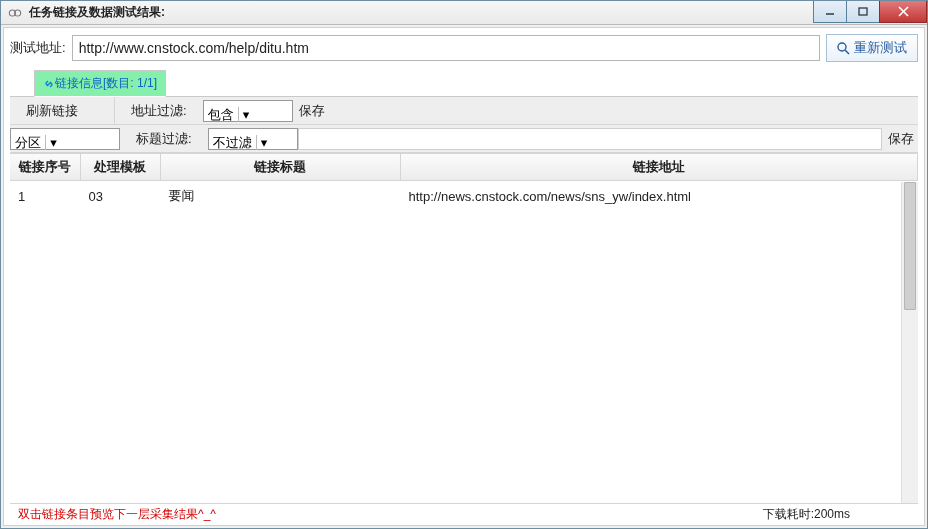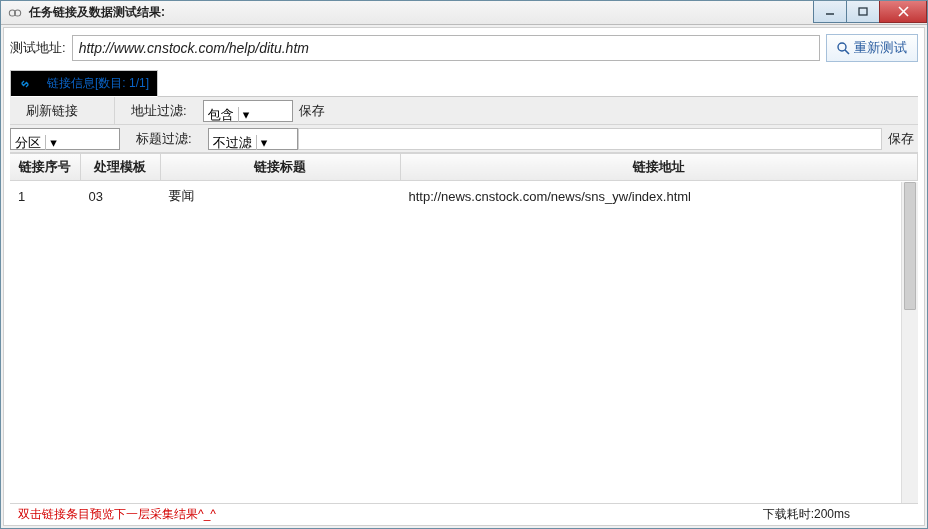--- a/index.html
+++ b/index.html
@@ -10,25 +10,25 @@
   .titlebar .title { flex: 0 0 auto; font-size: 12px; color: #222; font-weight: bold; }
   .titlebar .spacer { flex: 1; }
   .win-btns { display: flex; height: 100%; }
   .win-btn { width: 34px; height: 22px; border: 1px solid #5a7f9a; border-top: none; background: linear-gradient(#e7eff7,#cddfee); display: flex; align-items: center; justify-content: center; font-size: 11px; color: #2b3a45; margin-left: -1px; }
   .win-btn.close { width: 48px; background: linear-gradient(#e27a7a,#c23838); color: #fff; border-color: #8f2a2a; }
   .win-btn svg { display: block; }
   .content { flex: 1; padding: 6px 6px 0 6px; display: flex; flex-direction: column; background: #fff; border: 1px solid #d0d0d0; margin: 2px; }
   .row { display: flex; align-items: center; gap: 6px; }
   .row1 { margin-bottom: 6px; }
   .lbl { font-size: 13px; color: #222; white-space: nowrap; }
-  .txt-input { flex: 1; height: 26px; border: 1px solid #b5b5b5; background: #fff; padding: 2px 6px; font-size: 14px; color: #222; font-style: italic; }
+  .txt-input { flex: 1; height: 26px; border: 1px solid #b5b5b5; background: #fff; padding: 2px 6px; font-size: 14px; color: #222; }
   .retest-btn { height: 28px; padding: 0 10px; border: 1px solid #a6c0da; background: linear-gradient(#fdfefe,#eaf2fa); color: #2a5da0; display: flex; align-items: center; gap: 4px; cursor: pointer; }
   .retest-btn .mag { width: 13px; height: 13px; }
   .tabbar { display: flex; border-bottom: 1px solid #c9c9c9; margin-top: 2px; }
-  .tab { padding: 4px 8px; font-size: 12px; color: #0a64c8; border: 1px solid #c9c9c9; border-bottom: 1px solid #fff; background: #000000; margin-bottom: -1px; display: flex; align-items: center; gap: 16px; }
+  .tab { padding: 4px 8px; font-size: 12px; color: #0a64c8; border: 1px solid #c9c9c9; border-bottom: 1px solid #fff; background: #86efac; margin-bottom: -1px; display: flex; align-items: center; gap: 0; margin-left: 24px; }
   .tab .link-icon { width: 12px; height: 12px; }
   .filter-row { display: flex; align-items: center; height: 28px; background: #eee; border-bottom: 1px solid #d5d5d5; }
   .filter-row .cell-label { padding: 0 16px; font-size: 13px; color: #222; }
   .filter-row .sep { width: 1px; height: 100%; background: #d5d5d5; }
   .combo { height: 22px; border: 1px solid #999; background: #fff; display: flex; align-items: center; padding: 8px 2px 0 4px; font-size: 13px; }
   .combo .arrow { margin-left: 4px; width: 16px; text-align: center; border-left: 1px solid #bbb; }
   .filter-input { flex: 1; height: 22px; border: 1px solid #cfcfcf; background: #fbfce8; padding: 0 4px; font-size: 13px; }
   .save-btn { width: 36px; text-align: right; font-size: 13px; color: #222; cursor: pointer; padding: 0 4px; }
   .table-wrap { flex: 1; border-top: 1px solid #d5d5d5; overflow: hidden; position: relative; background: #fff; }
   table { border-collapse: collapse; width: 100%; }

